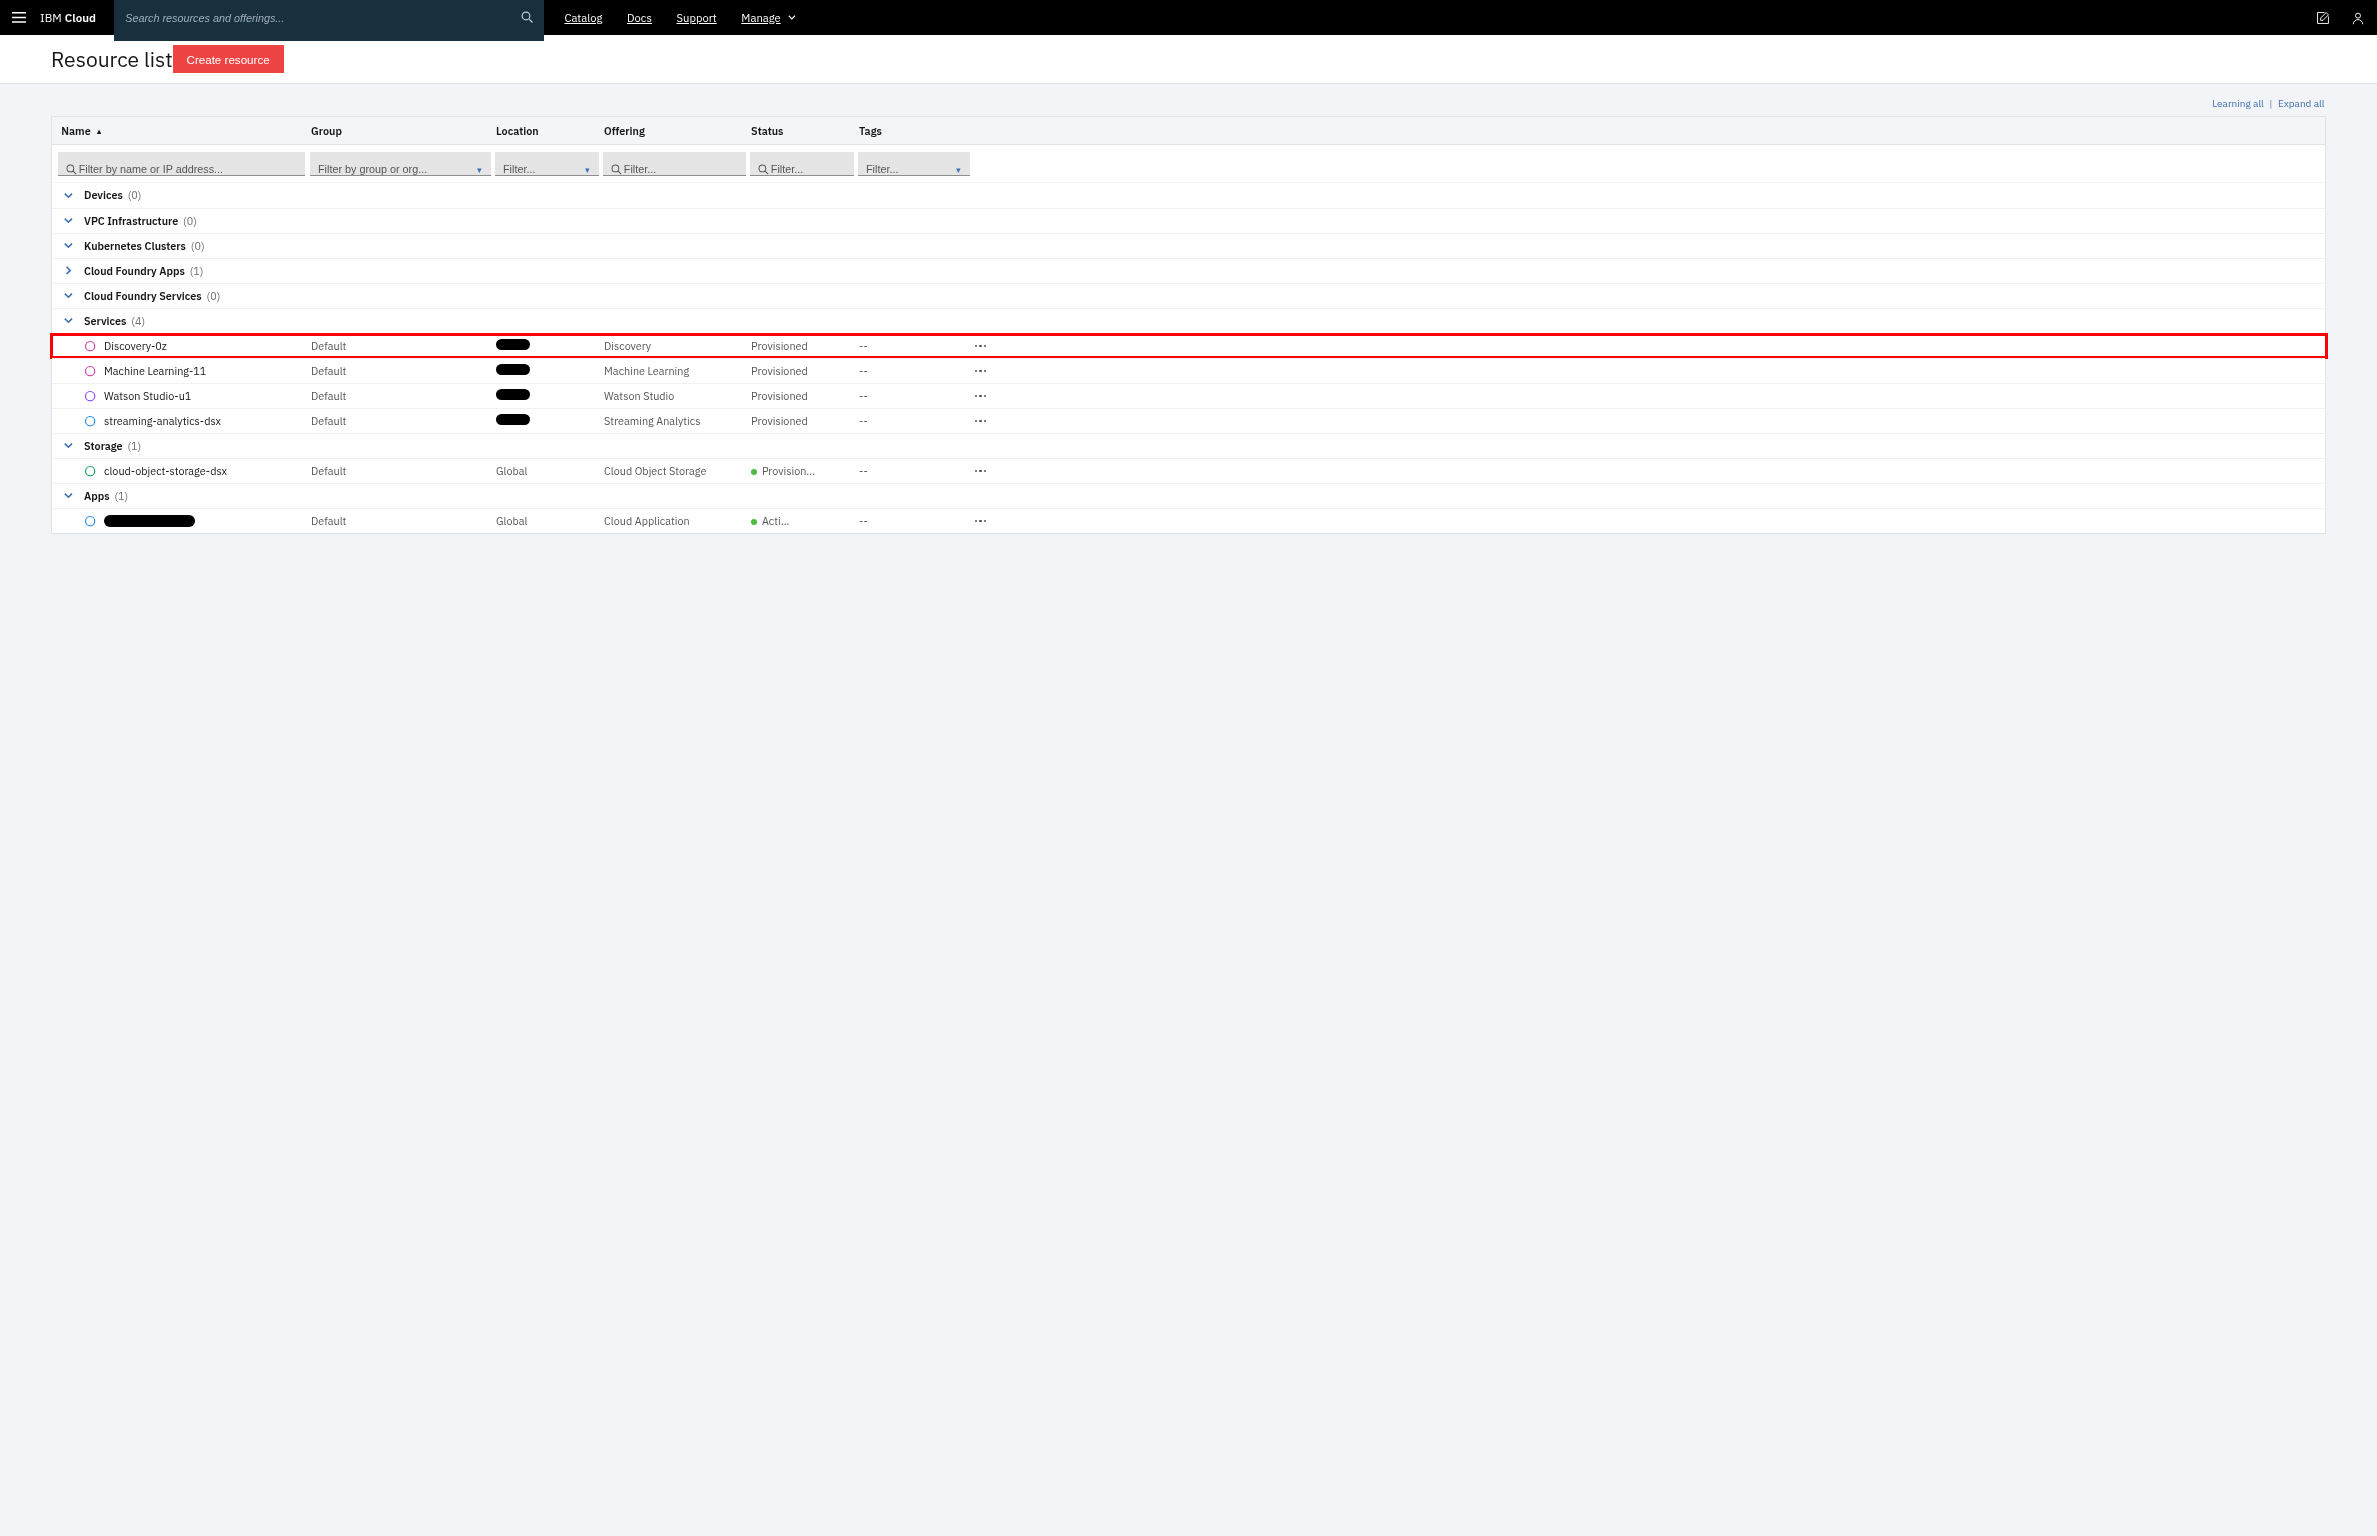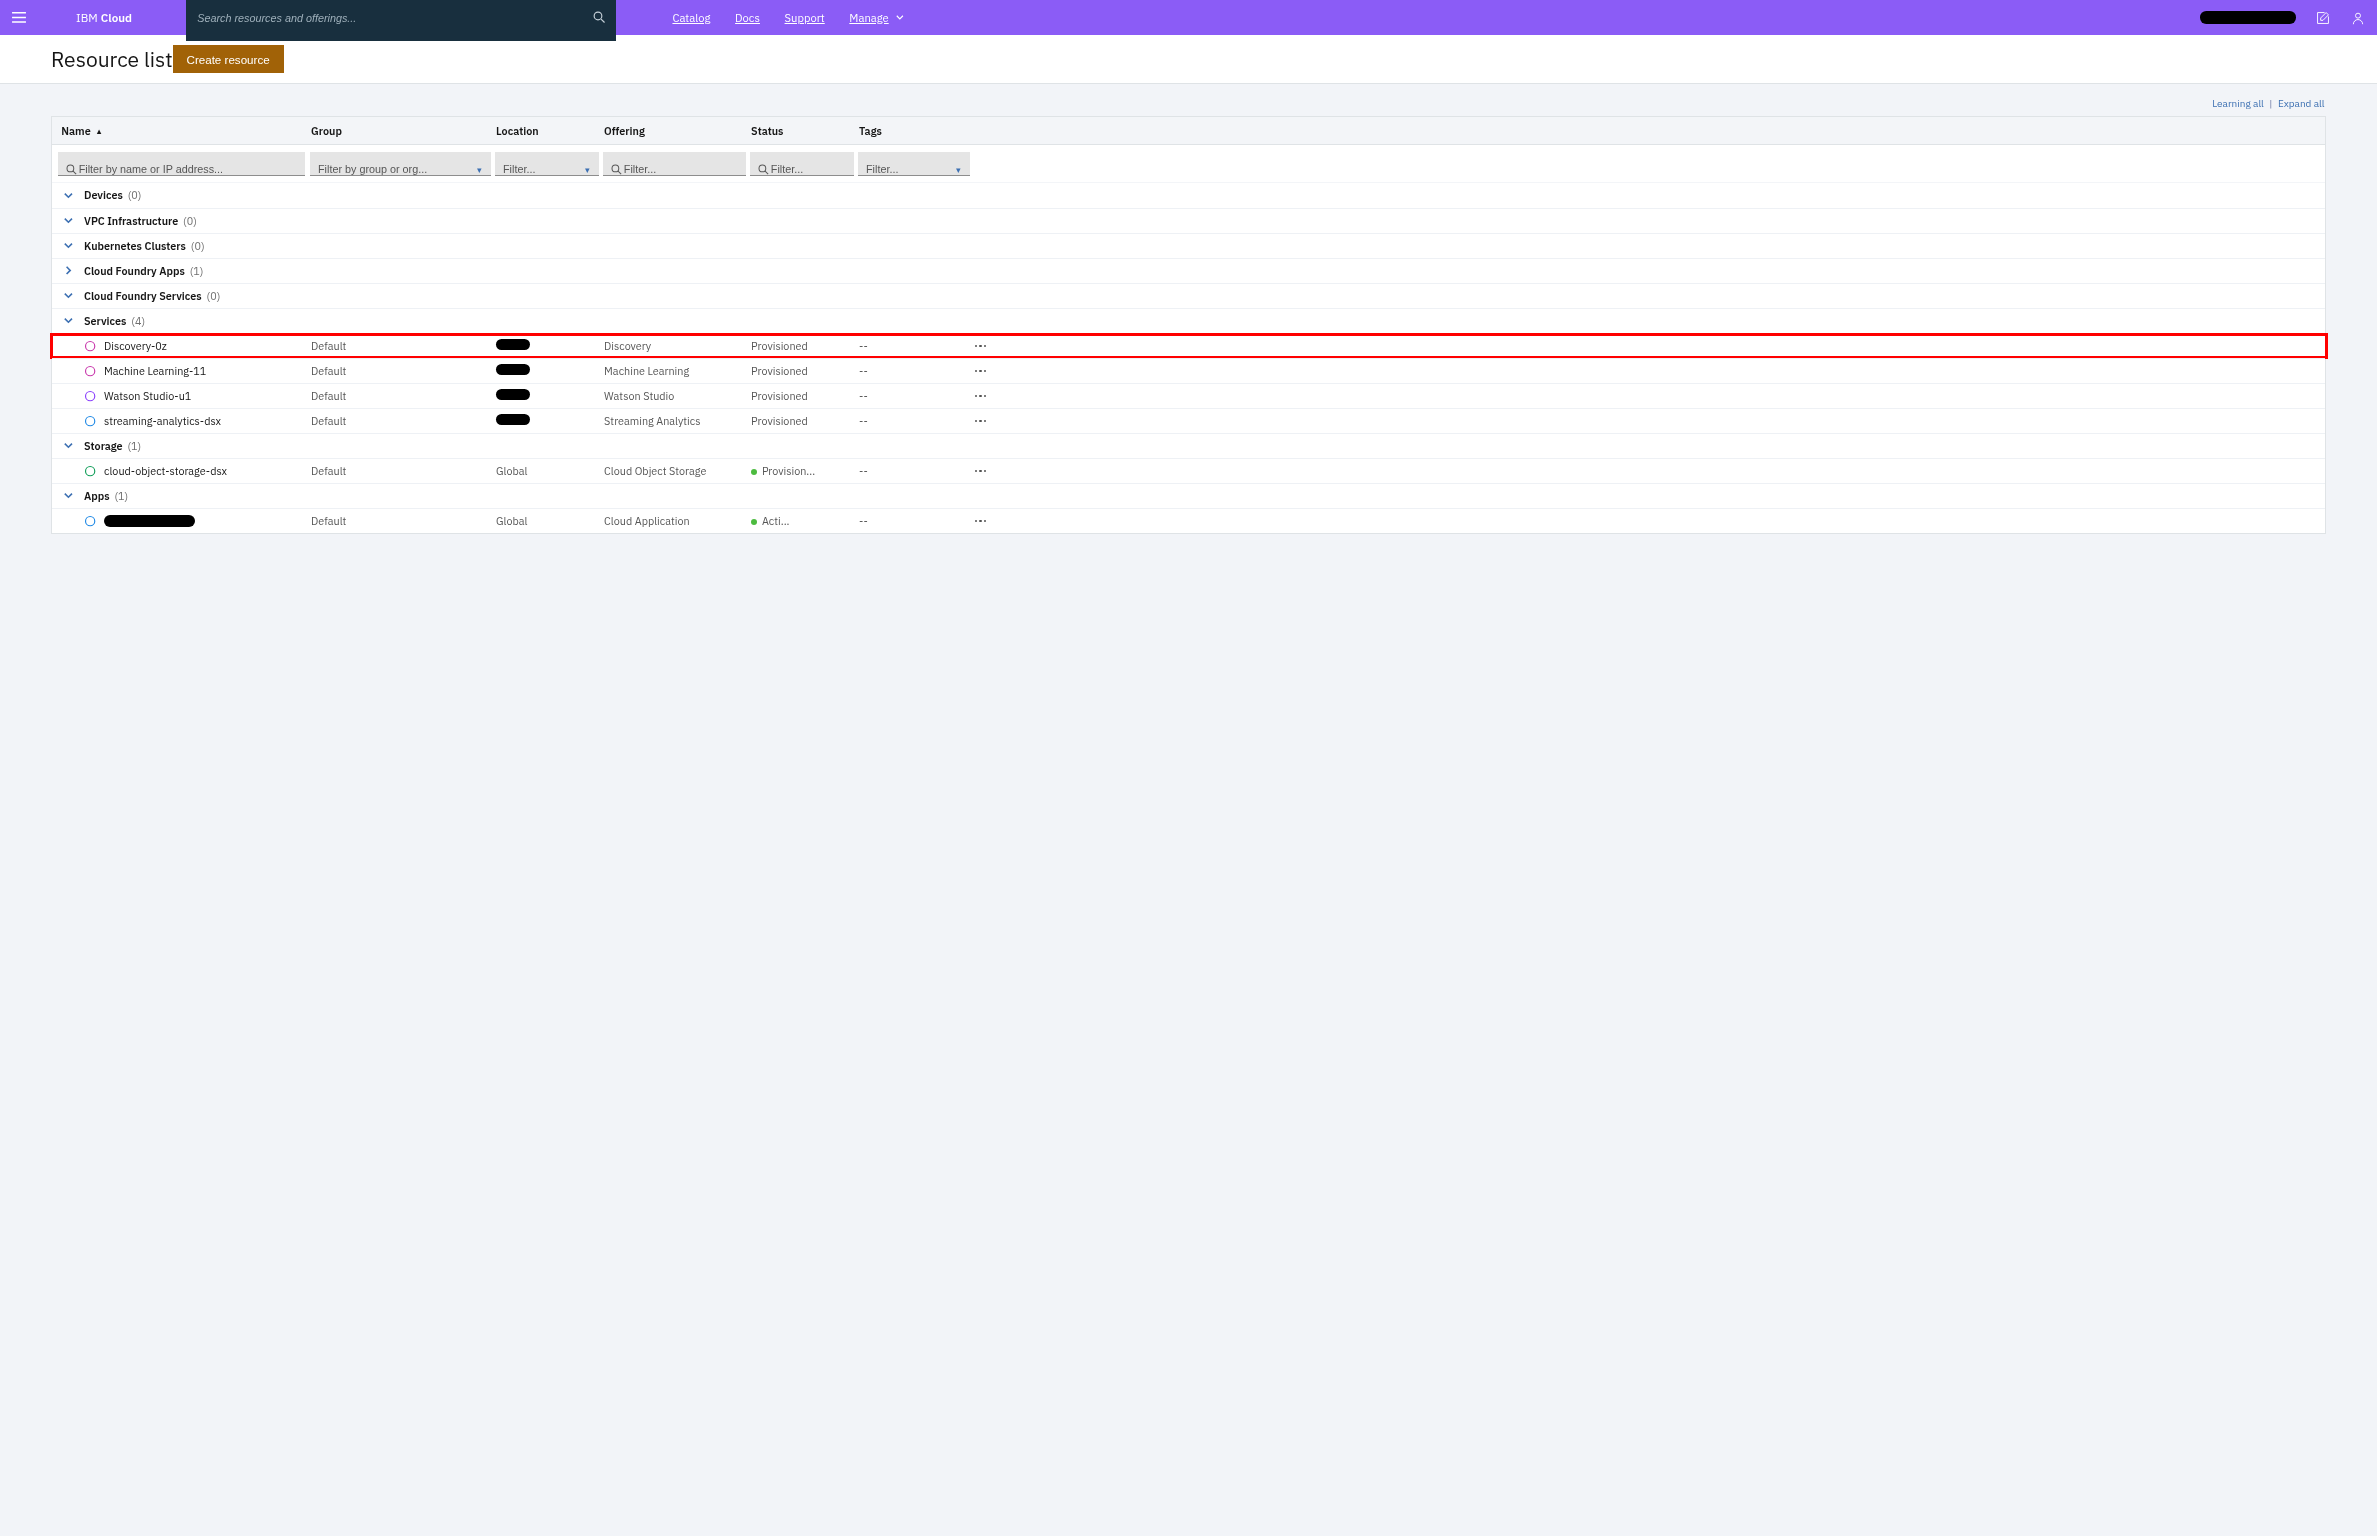--- a/index.html
+++ b/index.html
@@ -7,24 +7,23 @@
     font-family: "IBM Plex Sans", -apple-system, BlinkMacSystemFont, "Helvetica Neue", Arial, sans-serif;
     background: #f2f4f8;
     color: #161616;
     font-size: 10.8px;
   }
   
   .header {
     display: flex;
     align-items: center;
     height: 35px;
-    background: #8b5cf6;
+    background: #000000;
     color: #fff;
     position: relative;
-    gap: 36px;
   }
   .hamburger {
     width: 37px;
     height: 35px;
     display: flex;
     align-items: center;
     justify-content: center;
     cursor: pointer;
   }
   .brand {
@@ -81,21 +80,21 @@
     background: #fff;
     border-bottom: 0.8px solid #dfe3e6;
     height: 49px;
     display: flex;
     align-items: center;
     padding: 0 51px;
     justify-content: flex-start;
   }
   .pagebar h1 { font-size: 21px; font-weight: 400; }
   .create-btn {
-    background: #a16207;
+    background: #ef4444;
     color: #fff;
     border: none;
     padding: 0 14px;
     height: 28.5px;
     font-size: 11.6px;
     cursor: pointer;
   }
 
   
   .content { padding: 9.3px 51px 31px; }

